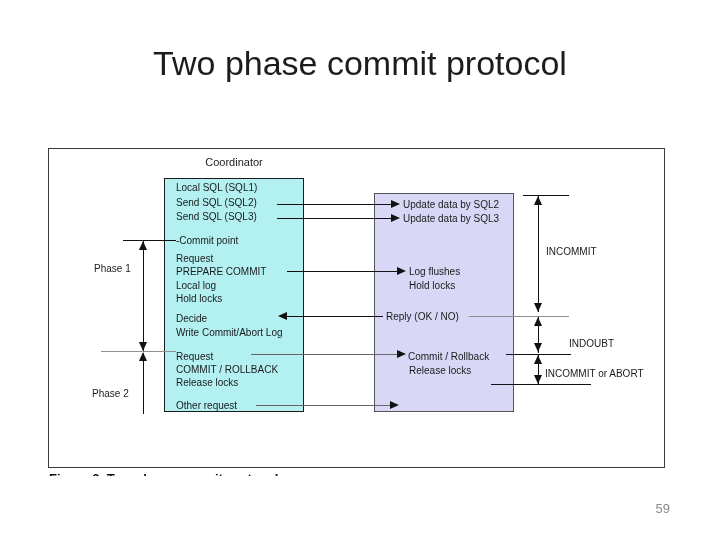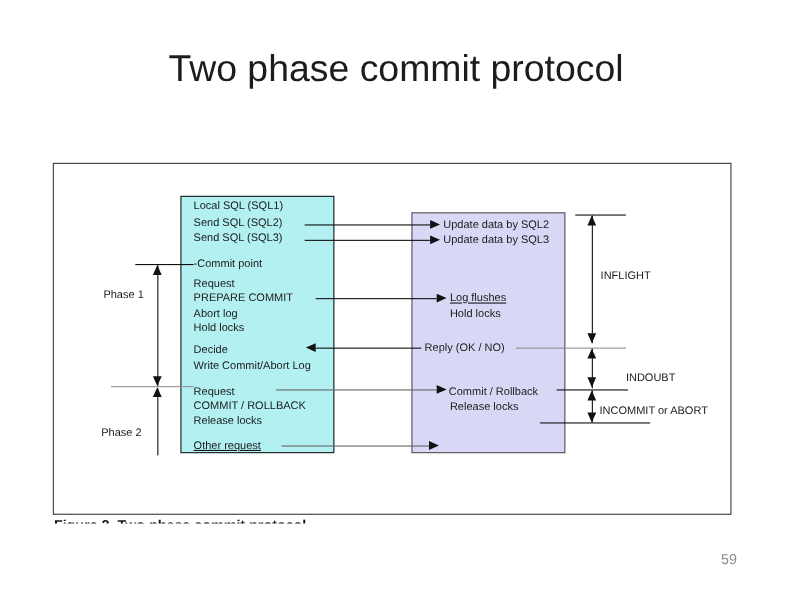--- a/index.html
+++ b/index.html
@@ -46,42 +46,43 @@
 </style>
 </head>
 <body>
 
 <div class="slide">
 
   <div class="title">Two phase commit protocol</div>
 
   <div class="frame">
 
+    <div class="hdr" style="left:115px; top:7px;">Coordinator</div>
 
     <div class="box coord-box" style="background: rgb(178, 240, 242);"></div>
     <div class="box part-box" style="background: rgb(216, 216, 246);"></div>
 
     <div class="txt" style="left:127px; top:32px;">Local SQL (SQL1)</div>
     <div class="txt" style="left:127px; top:47px;">Send SQL (SQL2)</div>
     <div class="txt" style="left:127px; top:61px;">Send SQL (SQL3)</div>
     <div class="txt" style="left:127px; top:85px;">-Commit point</div>
     <div class="txt" style="left:127px; top:103px;">Request</div>
     <div class="txt" style="left:127px; top:116px;">PREPARE COMMIT</div>
-    <div class="txt" style="left:127px; top:130px;">Abort log</div>
+    <div class="txt" style="left:127px; top:130px;">Local log</div>
     <div class="txt" style="left:127px; top:143px;">Hold locks</div>
     <div class="txt" style="left:127px; top:163px;">Decide</div>
     <div class="txt" style="left:127px; top:177px;">Write Commit/Abort Log</div>
     <div class="txt" style="left:127px; top:201px;">Request</div>
     <div class="txt" style="left:127px; top:214px;">COMMIT / ROLLBACK</div>
     <div class="txt" style="left:127px; top:227px;">Release locks</div>
-    <div class="txt" style="left:127px; top:250px;text-decoration:underline;">Other request</div>
+    <div class="txt" style="left:127px; top:250px;">Other request</div>
 
     <div class="txt" style="left:354px; top:49px;">Update data by SQL2</div>
     <div class="txt" style="left:354px; top:63px;">Update data by SQL3</div>
-    <div class="txt" style="left:360px; top:116px;text-decoration:underline;">Log flushes</div>
+    <div class="txt" style="left:360px; top:116px;">Log flushes</div>
     <div class="txt" style="left:360px; top:130px;">Hold locks</div>
     <div class="txt" style="left:337px; top:161px;">Reply (OK / NO)</div>
     <div class="txt" style="left:359px; top:201px;">Commit / Rollback</div>
     <div class="txt" style="left:360px; top:215px;">Release locks</div>
 
     <div class="hl" style="left:228px; top:55px; width:114px;"></div>
     <div class="ah-r" style="left:342px; top:51px;"></div>
 
     <div class="hl" style="left:228px; top:69px; width:114px;"></div>
     <div class="ah-r" style="left:342px; top:65px;"></div>
@@ -108,21 +109,21 @@
     <div class="ah-u" style="left:90px; top:203px;"></div>
     <div class="vl" style="left:94px; top:204px; height:61px;"></div>
 
     <div class="txt" style="left:45px; top:113px;">Phase 1</div>
     <div class="txt" style="left:43px; top:238px;">Phase 2</div>
 
     <div class="hl" style="left:474px; top:46px; width:46px;"></div>
     <div class="vl" style="left:489px; top:47px; height:116px;"></div>
     <div class="ah-u" style="left:485px; top:47px;"></div>
     <div class="ah-d" style="left:485px; top:154px;"></div>
-    <div class="txt" style="left:497px; top:96px;">INFLIGHT</div>
+    <div class="txt" style="left:497px; top:96px;">INCOMMIT</div>
 
     <div class="vl" style="left:489px; top:168px; height:36px;"></div>
     <div class="ah-u" style="left:485px; top:168px;"></div>
     <div class="ah-d" style="left:485px; top:194px;"></div>
     <div class="txt" style="left:520px; top:188px;">INDOUBT</div>
 
     <div class="vl" style="left:489px; top:206px; height:29px;"></div>
     <div class="ah-u" style="left:485px; top:206px;"></div>
     <div class="ah-d" style="left:485px; top:226px;"></div>
     <div class="txt" style="left:496px; top:218px;">INCOMMIT or ABORT</div>

